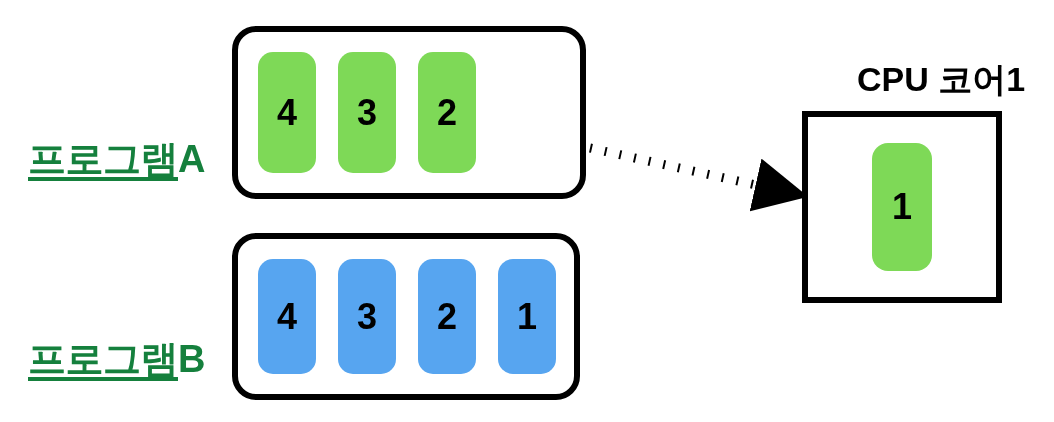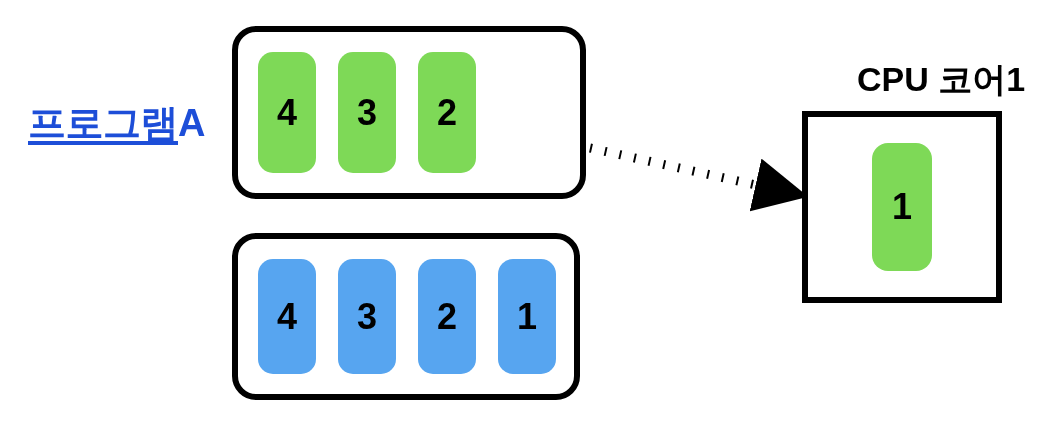--- a/index.html
+++ b/index.html
@@ -16,24 +16,25 @@
     height: 422px;
     background: #ffffff;
     overflow: hidden;
   }
 
   
   .row-label {
     position: absolute;
     font-size: 38px;
     font-weight: 700;
-    color: #1d4ed8;
+    color: #15803d;
     letter-spacing: -0.5px;
     white-space: nowrap;
     line-height: 1;
+    margin-top: 36px;
   }
   .row-label .ko {
     text-decoration: underline;
     text-decoration-thickness: 4px;
     text-underline-offset: 5px;
   }
   .row-label .suffix {
     text-decoration: none;
   }
   #label-a { left: 28px; top: 104px; }
@@ -138,20 +139,23 @@
   </div>
 
   <div class="queue-box" id="queue-a">
     <div class="slot-row">
       <div class="task green">4</div>
       <div class="task green">3</div>
       <div class="task green">2</div>
     </div>
   </div>
 
+  <div class="row-label" id="label-b">
+    <span class="ko">프로그램</span><span class="suffix">B</span>
+  </div>
 
   <div class="queue-box" id="queue-b">
     <div class="slot-row">
       <div class="task blue">4</div>
       <div class="task blue">3</div>
       <div class="task blue">2</div>
       <div class="task blue">1</div>
     </div>
   </div>
 

